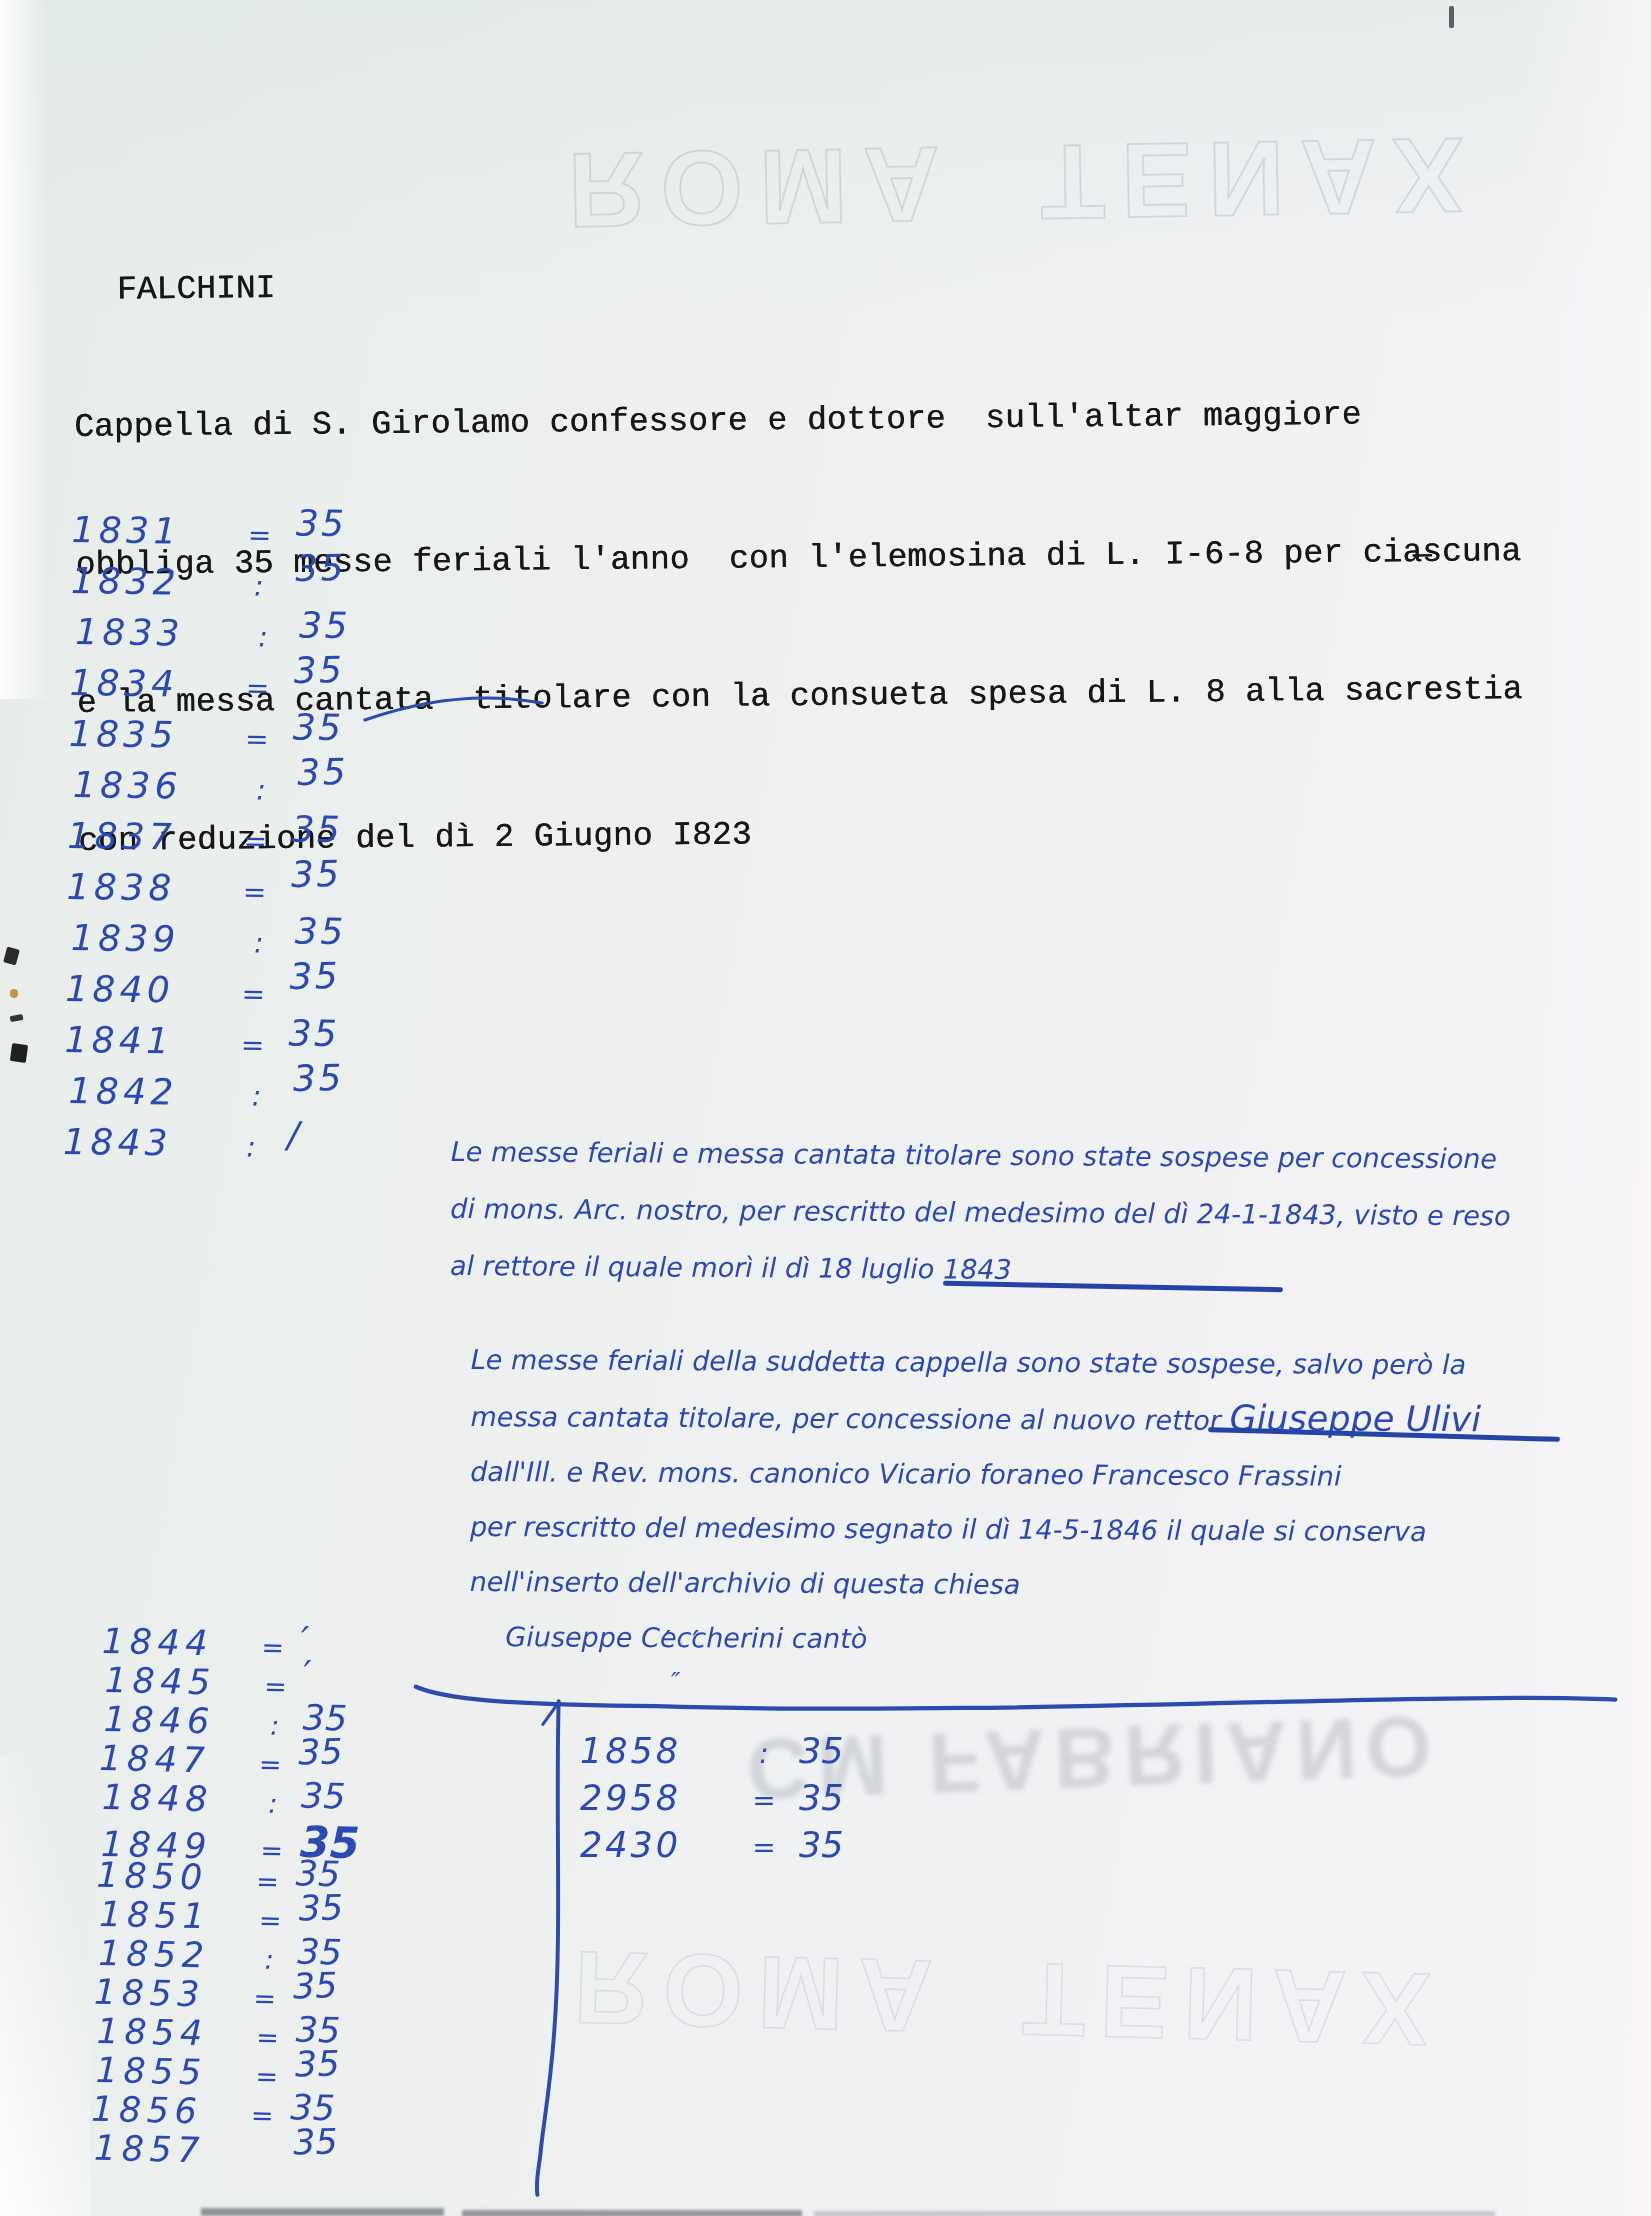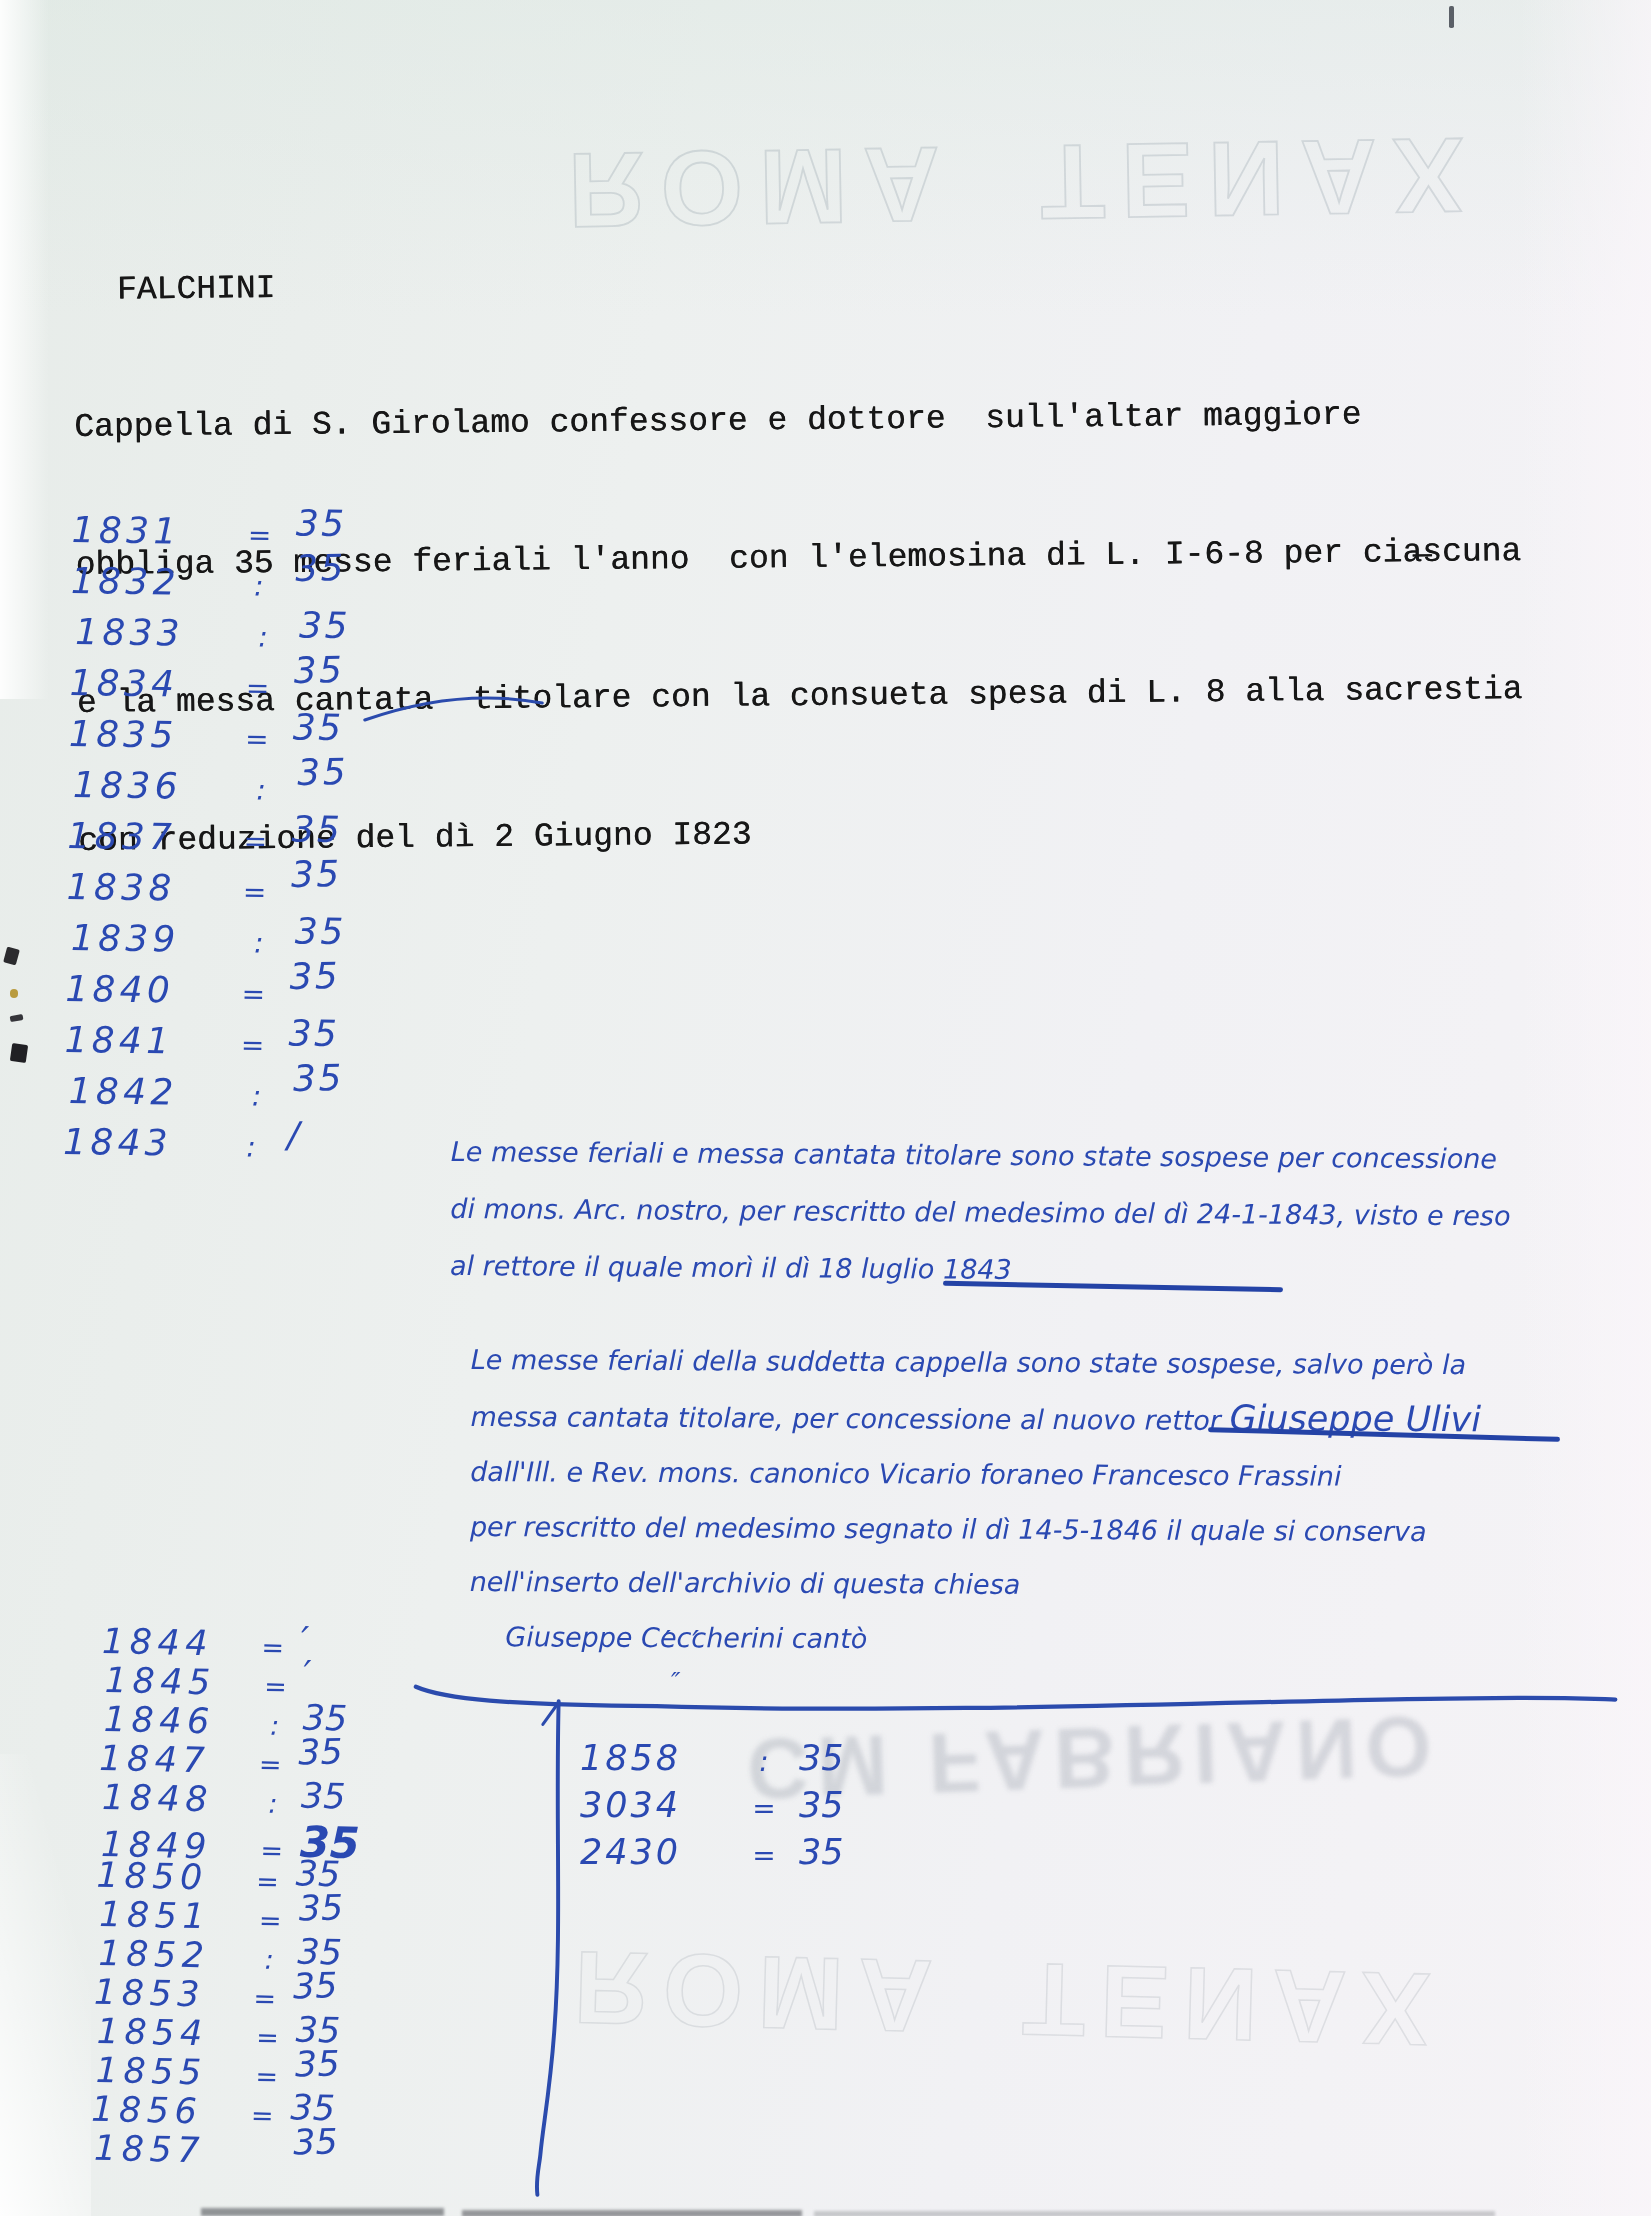--- a/index.html
+++ b/index.html
@@ -56,21 +56,21 @@
   .col2{left:106px;top:1621px;width:316px;font-size:35px;transform:rotate(1.3deg);transform-origin:left top;}
   .col2 .hwrow{height:39px;}
   .col2 .year{width:143px;letter-spacing:5.5px;}
   .col2 .sep{width:56px;font-size:27px;}
   .col2 .value{transform:translateY(-6px);}
   .col2 .hwrow:nth-child(2n) .value{transform:translateY(-11px) rotate(-3deg);}
   .col2 .hwrow:nth-child(6) .value{font-weight:bold;font-size:43px;transform:translateY(-3.6px);}
   .col2 .hwrow:nth-child(3n+1){margin-left:-3.6px;}
 
   .col3{left:580px;top:1731px;width:352px;font-size:35px;}
-  .col3 .hwrow{height:47px;align-items:flex-end;}
+  .col3 .hwrow{height:47px;}
   .col3 .year{width:149px;letter-spacing:3px;}
   .col3 .sep{width:70px;font-size:28px;}
 
   
   .note{position:absolute;color:#2a49b2;font-style:italic;white-space:nowrap;}
   .note1{left:451px;top:1123px;font-size:27px;line-height:57px;transform:rotate(0.4deg);transform-origin:left top;}
   .note2{left:471px;top:1332px;font-size:27px;line-height:55px;transform:rotate(0.3deg);transform-origin:left top;}
   .big-name{font-size:35px;}
   .nline6{margin-left:36px;}
   .underline1{position:absolute;left:943px;top:1284px;width:340px;height:4.9px;background:#2443a6;
@@ -279,21 +279,21 @@
         <span class="value">35</span>
       </div>
     </div>
   <div class="ledger col3">
       <div class="hwrow">
         <span class="year">1858</span>
         <span class="sep">:</span>
         <span class="value">35</span>
       </div>
       <div class="hwrow">
-        <span class="year">3034</span>
+        <span class="year">2958</span>
         <span class="sep">=</span>
         <span class="value">35</span>
       </div>
       <div class="hwrow">
         <span class="year">2430</span>
         <span class="sep">=</span>
         <span class="value">35</span>
       </div>
     </div>
 

